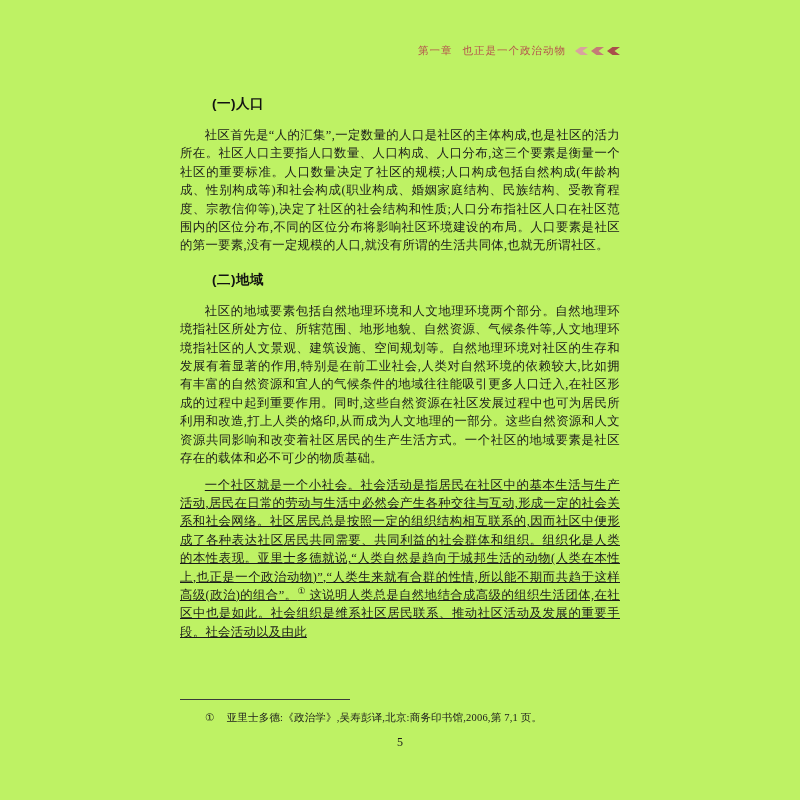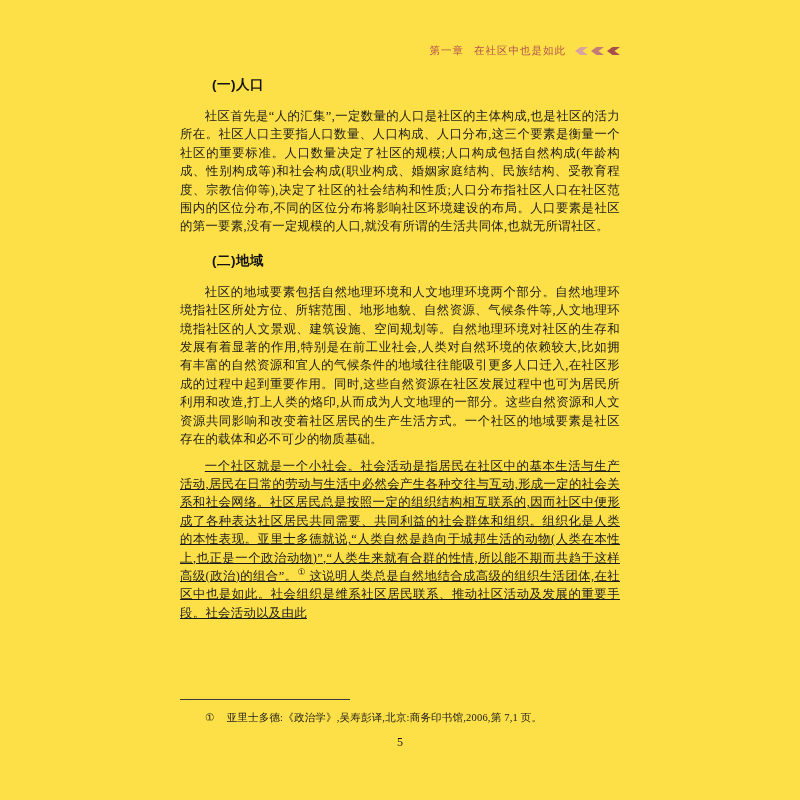--- a/index.html
+++ b/index.html
@@ -9,21 +9,21 @@
     height: 800px;
     background: #ffffff;
     font-family: "Liberation Serif", "DejaVu Serif", serif;
     color: #1a1a1a;
     overflow: hidden;
   }
   .page {
     position: relative;
     width: 800px;
     height: 800px;
-    background: #fde047;
+    background: #bef264;
   }
   .content {
     position: absolute;
     left: 180px;
     top: 44px;
     width: 440px;
   }
   .chapter-header {
     display: flex;
     justify-content: flex-end;
@@ -48,21 +48,21 @@
   }
   .section-heading {
     font-family: "Liberation Sans", "DejaVu Sans", sans-serif;
     font-weight: 700;
     font-size: 13.5px;
     color: #111;
     margin: 0 0 13px 0;
     padding-left: 32px;
     letter-spacing: 0.5px;
   }
-  .heading-1 { margin-top: 18px; }
+  .heading-1 { margin-top: 37px; }
   .heading-2 { margin-top: 16px; }
   .heading-3 { margin-top: 16px; }
   .para {
     font-size: 12.4px;
     line-height: 18.4px;
     text-align: justify;
     text-justify: inter-ideograph;
     text-indent: 2em;
     margin: 0 0 0 0;
     letter-spacing: 0.3px;
@@ -106,21 +106,21 @@
 </style>
 </head>
 <body>
 
 <div class="page">
 
   <div class="content">
 
     <div class="chapter-header" style="color: rgb(181, 82, 78);">
       <span class="chapter-label">第一章</span>
-      <span class="chapter-title">在社区中也是如此</span>
+      <span class="chapter-title">也正是一个政治动物</span>
       <span class="chevrons">
         <span class="chevron" style="background: rgb(217, 163, 159);"></span>
         <span class="chevron" style="background: rgb(196, 124, 119);"></span>
         <span class="chevron" style="background: rgb(169, 79, 75);"></span>
       </span>
     </div>
 
     <h2 class="section-heading heading-1">(一)人口</h2>
     <p class="para">社区首先是“人的汇集”,一定数量的人口是社区的主体构成,也是社区的活力所在。社区人口主要指人口数量、人口构成、人口分布,这三个要素是衡量一个社区的重要标准。人口数量决定了社区的规模;人口构成包括自然构成(年龄构成、性别构成等)和社会构成(职业构成、婚姻家庭结构、民族结构、受教育程度、宗教信仰等),决定了社区的社会结构和性质;人口分布指社区人口在社区范围内的区位分布,不同的区位分布将影响社区环境建设的布局。人口要素是社区的第一要素,没有一定规模的人口,就没有所谓的生活共同体,也就无所谓社区。</p>
 

